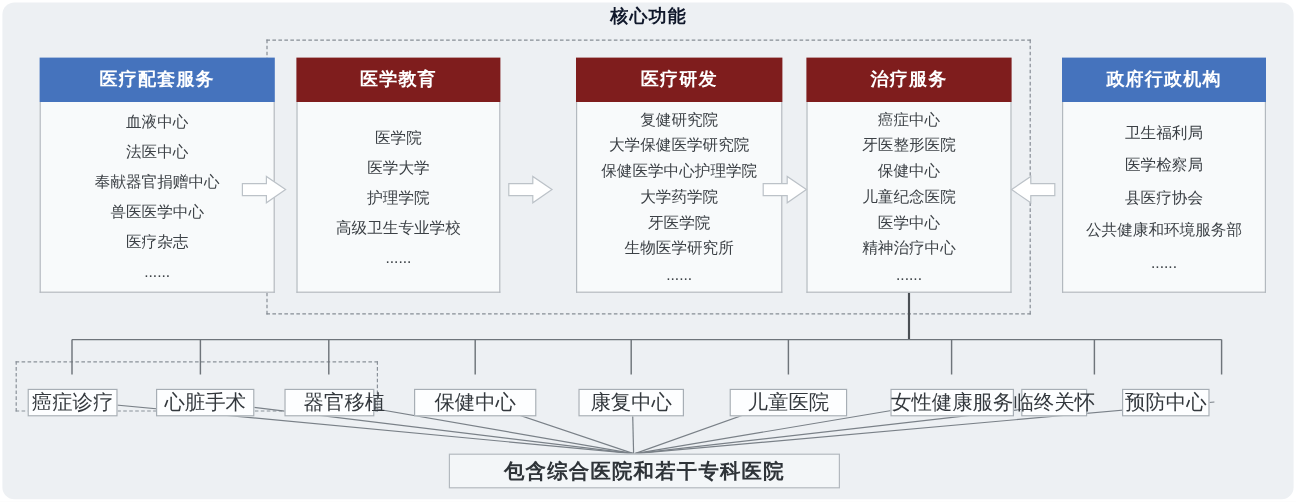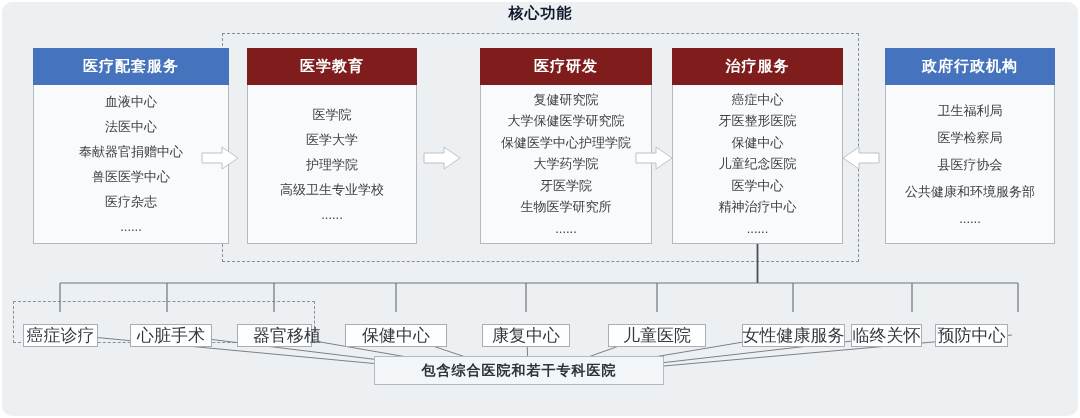--- a/index.html
+++ b/index.html
@@ -25,23 +25,23 @@
     display:flex;flex-direction:column;justify-content:center;align-items:center;
     font-size:13px;color:#3c4146;}
   .col-body .item{line-height:25px;white-space:nowrap;}
   .col-body.tight .item{line-height:21.5px;}
   .col-body.loose .item{line-height:27px;}
 
   .sub-node{top:312px;height:23px;background:#fdfeff;border:1px solid #a7aeb5;
     display:flex;align-items:center;justify-content:center;
     font-size:17px;color:#33383d;white-space:nowrap;z-index:2;margin-top:12px;}
 
-  .footer-box{left:374px;top:356px;width:290px;height:29px;background:#f3f6f8;
+  .footer-box{left:374px;top:378px;width:326px;height:29px;background:#f3f6f8;
     border:1px solid #b3b9bf;display:flex;align-items:center;justify-content:center;
-    font-size:14px;font-weight:600;color:#2e3338;letter-spacing:1px;z-index:2;}
+    font-size:17px;font-weight:600;color:#2e3338;letter-spacing:1px;z-index:2;}
 
   svg.lines{position:absolute;left:0;top:0;z-index:1;pointer-events:none;}
   svg.arrows{position:absolute;left:0;top:0;z-index:3;pointer-events:none;}
 </style>
 </head>
 <body>
 
 <div class="stage">
   <div class="canvas"></div>
 
@@ -137,21 +137,21 @@
     </div>
   </div>
 
   <div class="abs sub-node" style="left:23px;width:75px;">癌症诊疗</div>
   <div class="abs sub-node" style="left:130px;width:82px;">心脏手术</div>
   <div class="abs sub-node" style="left:237px;width:75px;padding-left:25px;">器官移植</div>
   <div class="abs sub-node" style="left:345px;width:102px;">保健中心</div>
   <div class="abs sub-node" style="left:482px;width:88px;">康复中心</div>
   <div class="abs sub-node" style="left:608px;width:98px;">儿童医院</div>
   <div class="abs sub-node" style="left:742px;width:103px;">女性健康服务</div>
-  <div class="abs sub-node" style="left:851px;width:71px;">临终关怀</div>
+  <div class="abs sub-node" style="left:851px;width:55px;">临终关怀</div>
   <div class="abs sub-node" style="left:935px;width:73px;">预防中心</div>
 
   <div class="abs footer-box">包含综合医院和若干专科医院</div>
 
   <svg class="arrows" width="1080" height="418">
 
     <polygon points="202,153 222,153 222,147 238,158 222,169 222,163 202,163" fill="#ffffff" stroke="#bcc2c8" stroke-width="1"></polygon>
     <polygon points="424,153 444,153 444,147 460,158 444,169 444,163 424,163" fill="#ffffff" stroke="#bcc2c8" stroke-width="1"></polygon>
     <polygon points="636,153 656,153 656,147 672,158 656,169 656,163 636,163" fill="#ffffff" stroke="#bcc2c8" stroke-width="1"></polygon>
 

